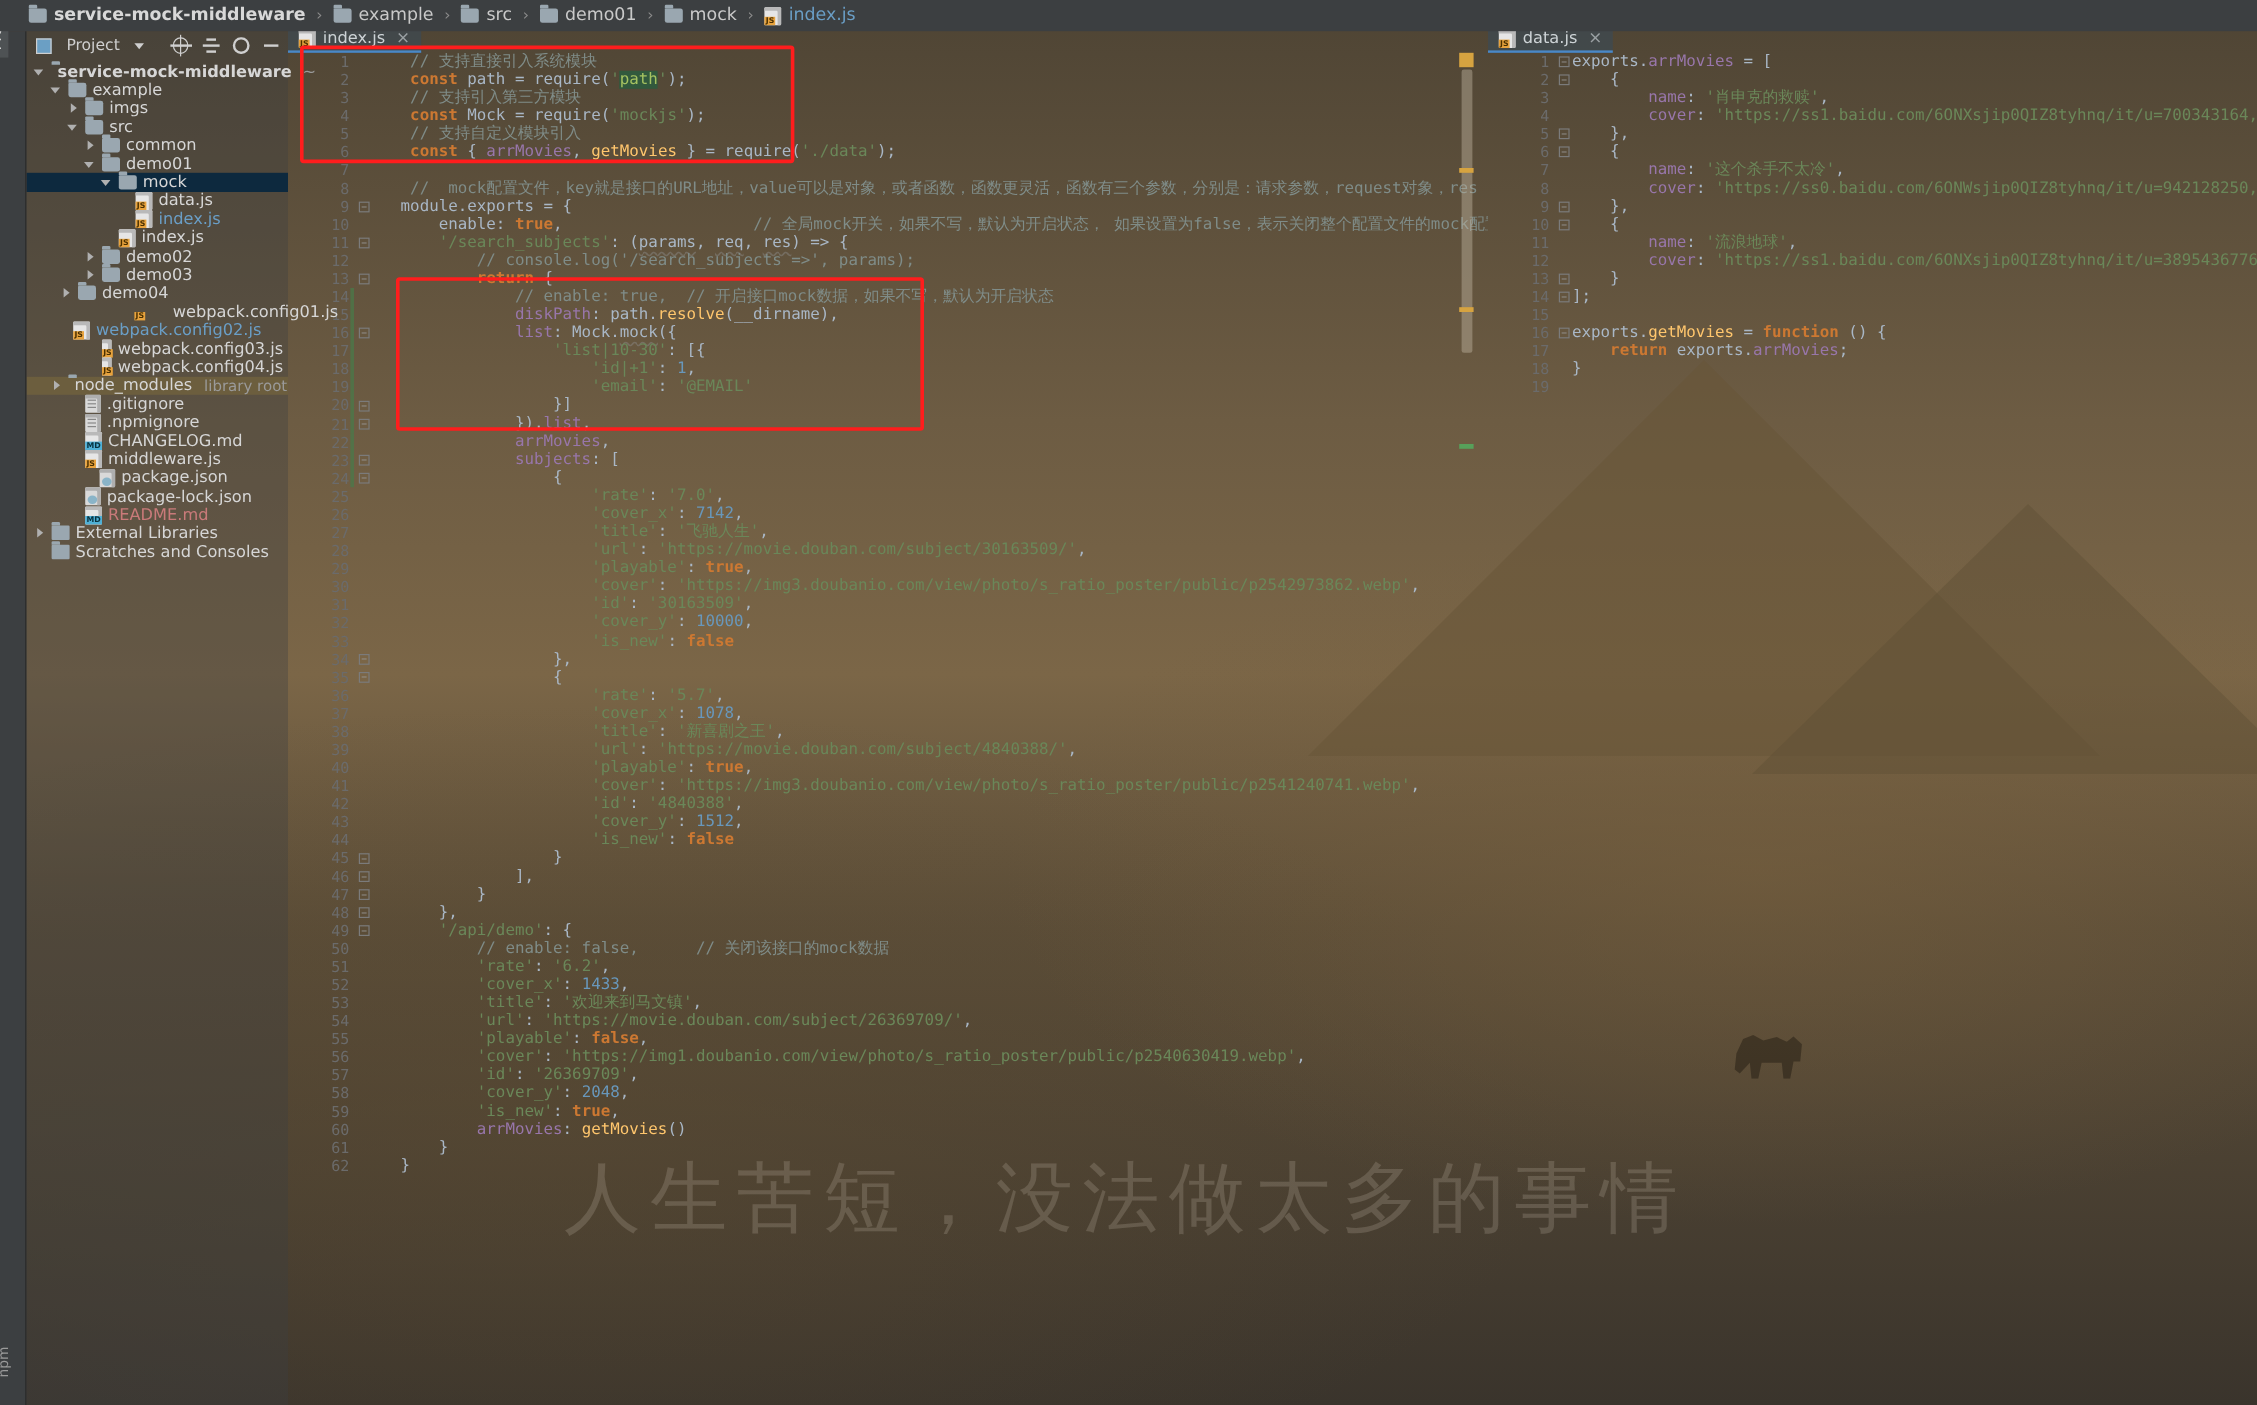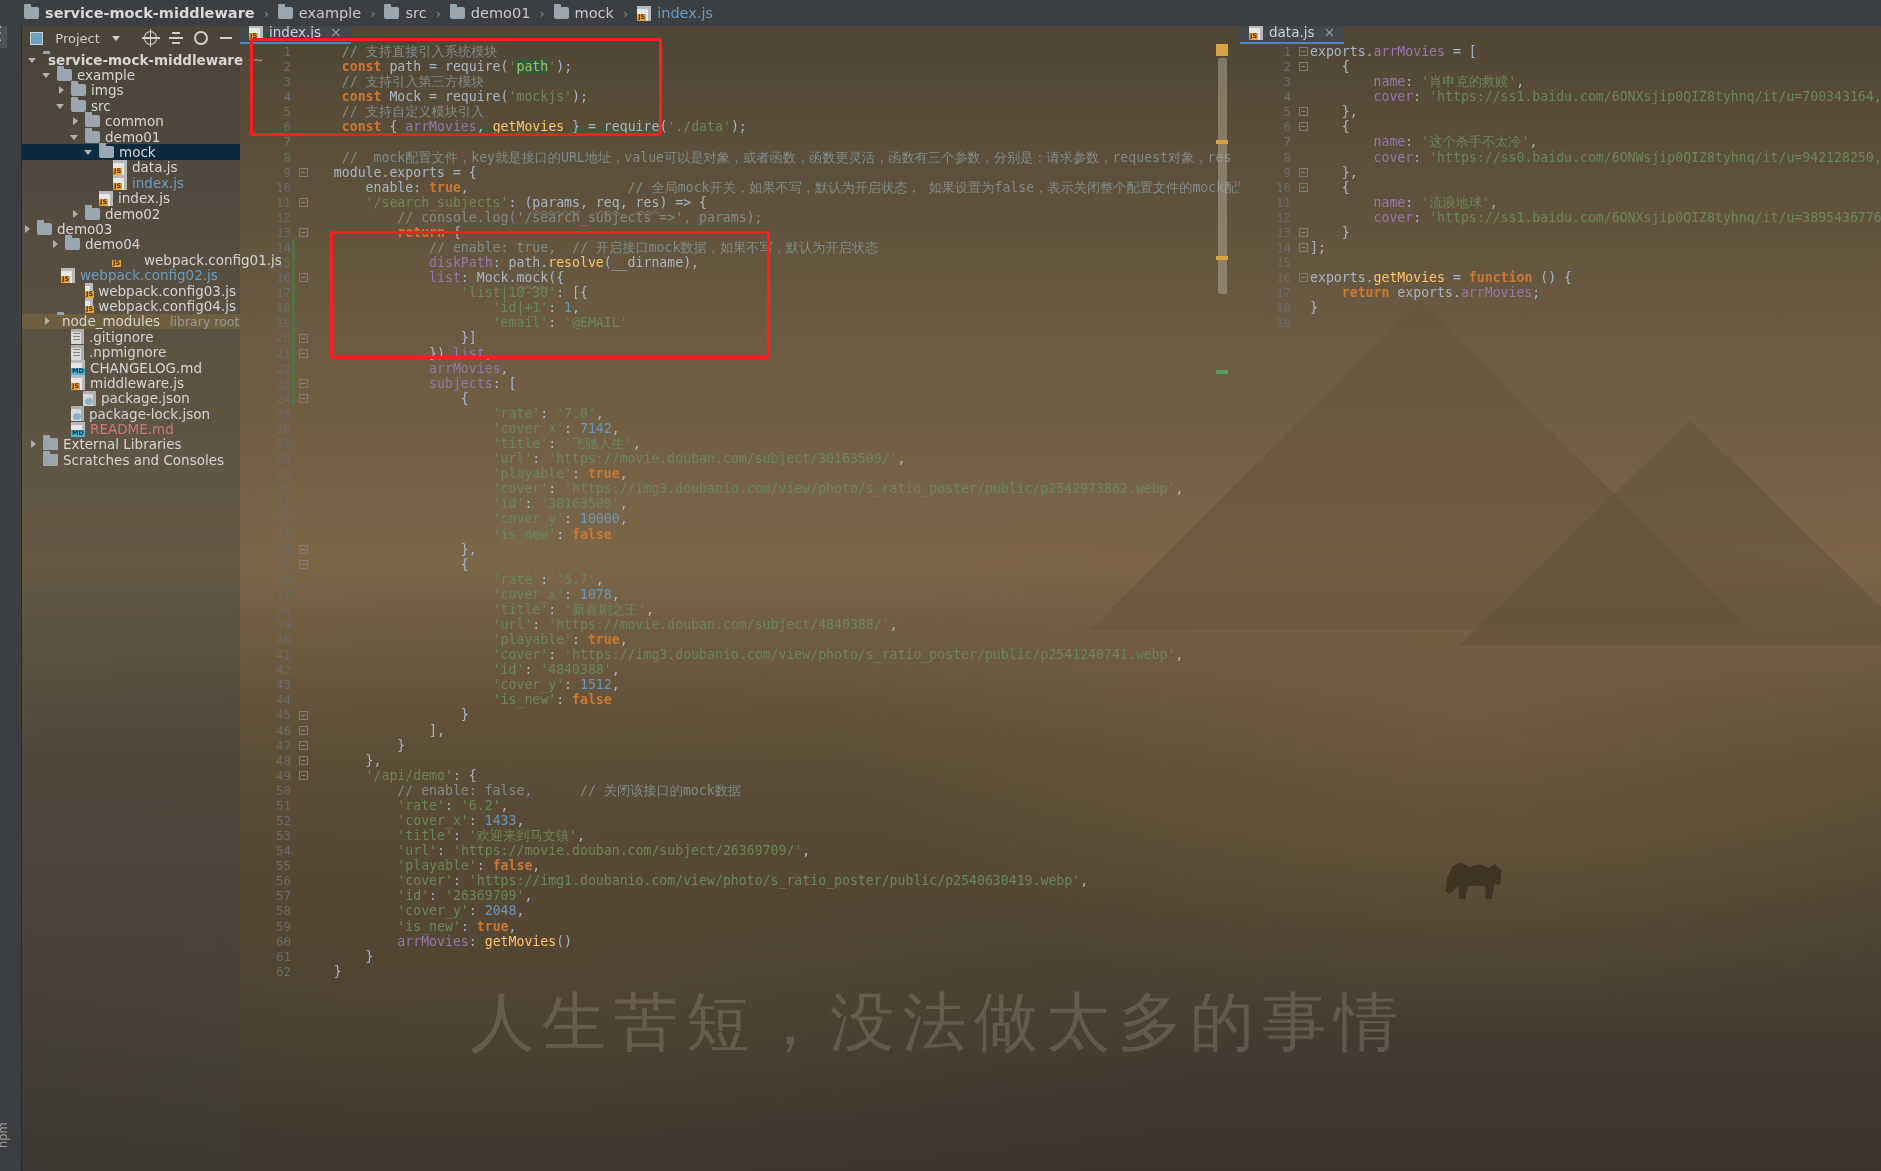--- a/index.html
+++ b/index.html
@@ -43,21 +43,21 @@
     background: rgba(40,32,22,.55);
     clip-path: polygon(10% 60%,18% 38%,30% 32%,42% 40%,58% 35%,70% 42%,78% 34%,88% 46%,86% 72%,78% 72%,74% 98%,66% 98%,64% 74%,40% 74%,36% 98%,28% 98%,26% 74%,14% 90%,8% 84%);
   }
   .wall-text {
     position: absolute;
     color: rgba(225,215,200,.18);
     font-size: 64px; letter-spacing: 8px;
     white-space: nowrap;
     font-family: "DejaVu Sans", sans-serif;
   }
-  #wall-text-1 { left: 470px; top: 955px; margin-top: 24px; }
+  #wall-text-1 { left: 470px; top: 955px; }
   #wall-text-2 { left: 195px; top: 1065px; }
 
   
   #breadcrumb {
     position: absolute; left: 0; top: 0; width: 1881px; height: 26px;
     background: #3c3f41;
     display: flex; align-items: center;
     padding-left: 22px; gap: 0px;
     font-size: 14.5px; color: #bbbbbb;
     z-index: 40;
@@ -353,21 +353,21 @@
         <div class="tnode" style="padding-left: 62px;">
           <span class="twist "></span>
           <span class="ic-js"></span>
           <span class="tlabel">index.js</span>
         </div>
         <div class="tnode" style="padding-left: 48px;">
           <span class="twist closed"></span>
           <span class="ic-folder"></span>
           <span class="tlabel">demo02</span>
         </div>
-        <div class="tnode" style="">
+        <div class="tnode" style="padding-left: 48px;">
           <span class="twist closed"></span>
           <span class="ic-folder"></span>
           <span class="tlabel">demo03</span>
         </div>
         <div class="tnode" style="padding-left: 28px;">
           <span class="twist closed"></span>
           <span class="ic-folder"></span>
           <span class="tlabel">demo04</span>
         </div>
         <div class="tnode" style="padding-left: 48px; gap: 32px;">

